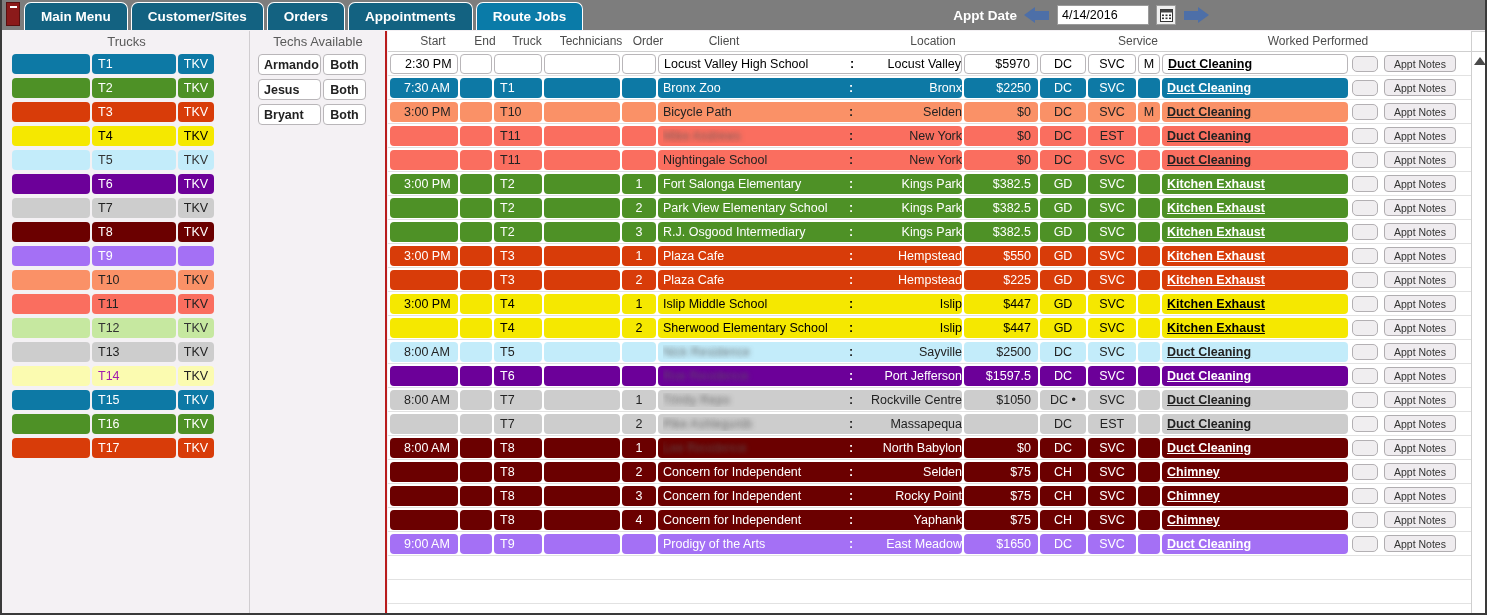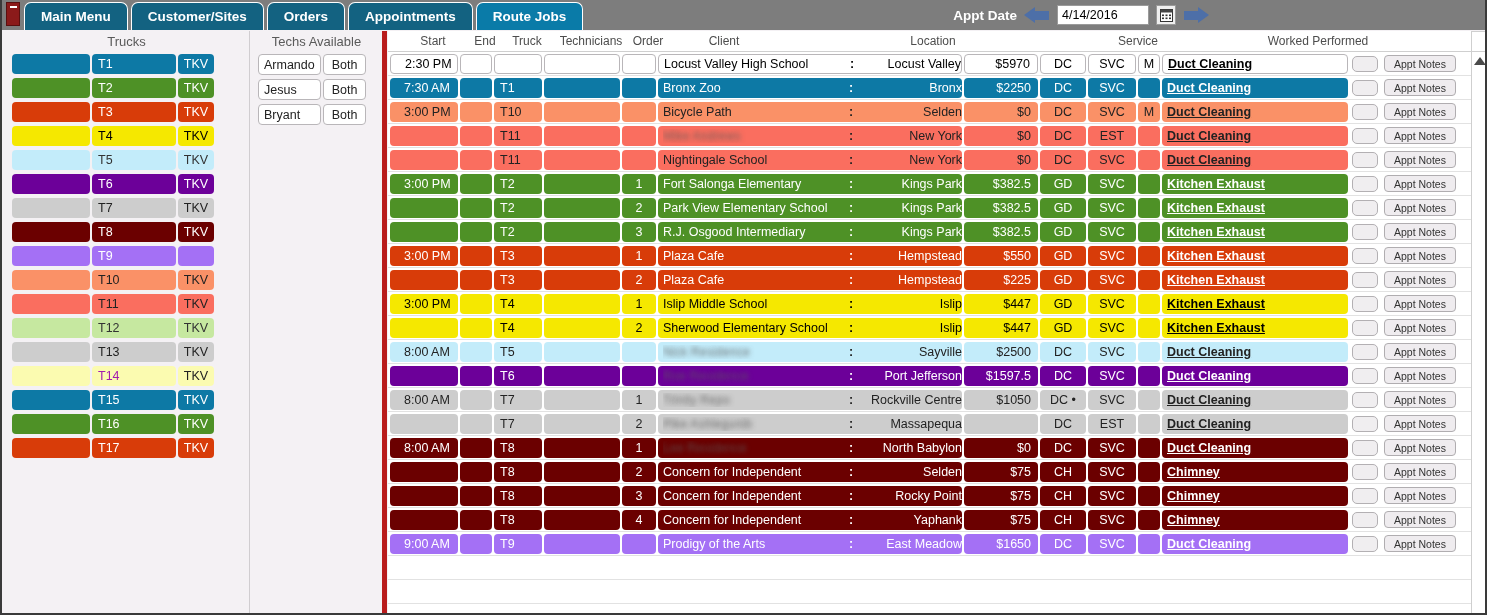--- a/index.html
+++ b/index.html
@@ -107,41 +107,41 @@
   .panel-trucks {
     position:absolute; left: 2px; top: 31px;
     width: 246px; height: 582px;
     background: #f4f1f4;
     border-right: 1px solid #d0cdd0;
   }
   .panel-techs {
     position:absolute; left: 249px; top: 31px;
     width: 136px; height: 582px;
     background: #f4f1f4;
-    border-right: 5px solid #b91c1c;
+    border-right: 2px solid #b91c1c;
   }
   .panel-head {
     text-align:center; font-size: 13px; color: #5a5a5a;
     padding-top: 3px; height: 21px;
   }
   .trucklist { padding: 2px 0 0 8px; }
   .truckrow {
     display:flex; width: 202px; height: 20px; margin-bottom: 4px;
   }
   .truckrow .c {
     border-radius: 4px; margin-right: 2px;
     display:flex; align-items:center;
     font-size: 12.5px;
   }
   .truckrow .c1 { width: 78px; }
   .truckrow .c2 { width: 84px; padding-left: 6px; }
   .truckrow .c3 { width: 36px; justify-content:center; margin-right:0; }
 
   .techlist { padding: 2px 0 0 7px; }
-  .techrow { display:flex; width: 108px; height: 21px; margin-bottom: 4px; }
+  .techrow { display:flex; width: 108px; height: 21px; margin-bottom: 4px; font-weight: bold; }
   .techrow span {
     background: #ffffff; border: 1px solid #b9b6b9; border-radius: 4px;
     font-size: 12.5px; color:#222;
     display:flex; align-items:center;
   }
   .techrow .t1 { width: 63px; padding-left:5px; margin-right:2px; }
   .techrow .t2 { width: 43px; justify-content:center; }
 
   
   .gridwrap {

